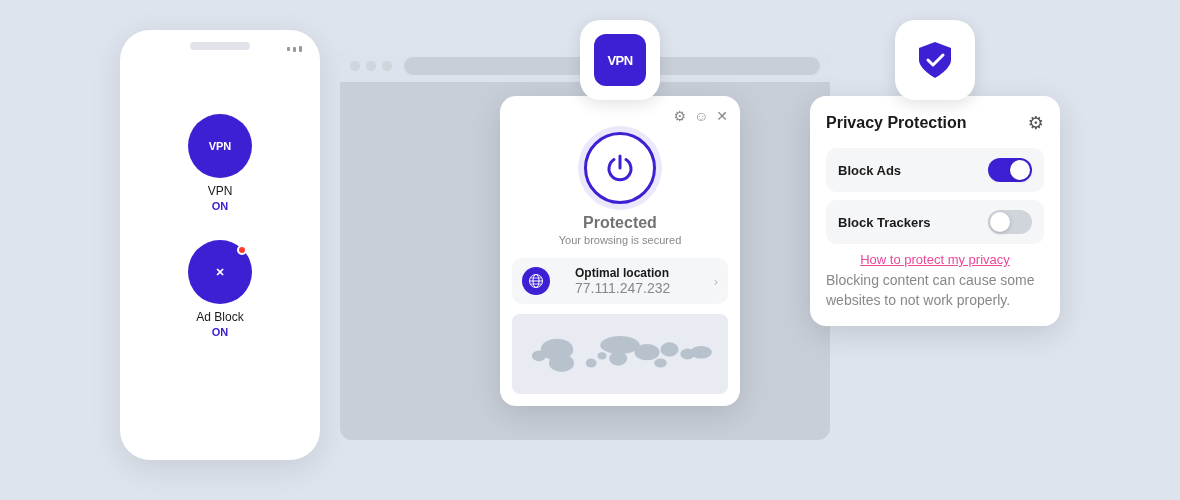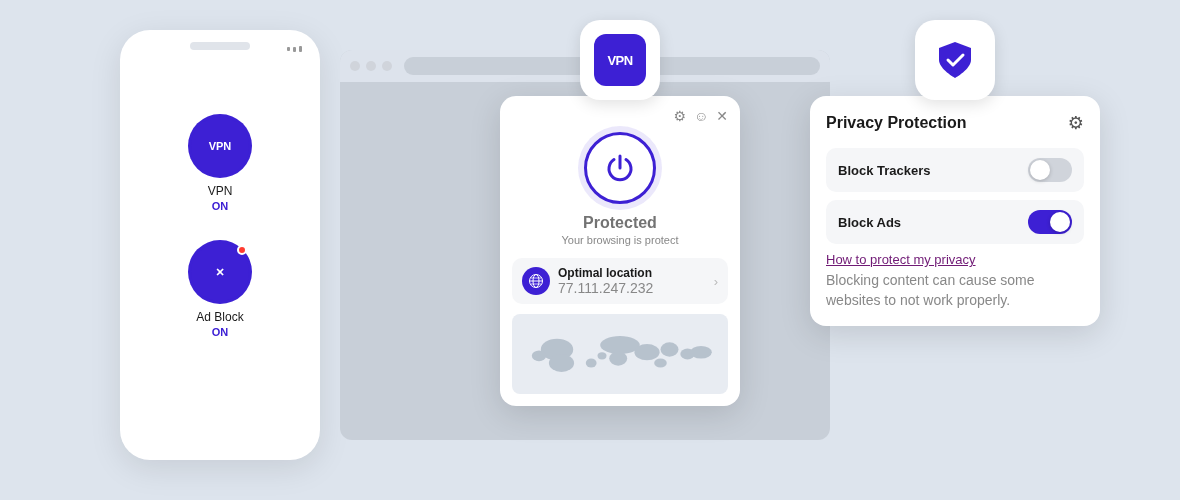--- a/index.html
+++ b/index.html
@@ -232,21 +232,21 @@
       font-size: 11px;
       color: #888;
       margin-bottom: 12px;
     }
     .location-row {
       display: flex;
       align-items: center;
       background: #f5f6f8;
       border-radius: 10px;
       padding: 8px 10px;
-      gap: 8px;
+      gap: 25px;
       margin-bottom: 10px;
     }
     .location-globe {
       width: 28px;
       height: 28px;
       border-radius: 50%;
       background: #3d20d4;
       display: flex;
       align-items: center;
       justify-content: center;
@@ -291,21 +291,21 @@
       background: white;
       border-radius: 20px;
       display: flex;
       align-items: center;
       justify-content: center;
       box-shadow: 0 4px 16px rgba(0,0,0,0.12);
       z-index: 10;
     }
 
     .privacy-popup {
-      width: 290px;
+      width: 250px;
       background: white;
       border-radius: 16px;
       box-shadow: 0 8px 32px rgba(0,0,0,0.13);
       padding: 16px;
       margin-top: -4px;
       position: relative;
     }
     .privacy-popup .popup-caret {
       left: 50%;
     }
@@ -352,25 +352,26 @@
       border-radius: 50%;
       position: absolute;
       top: 2px;
       box-shadow: 0 1px 4px rgba(0,0,0,0.2);
     }
     .toggle-switch.on .toggle-knob { right: 2px; }
     .toggle-switch.off .toggle-knob { left: 2px; }
 
     .privacy-link {
       font-size: 13px;
-      color: #701a75;
+      color: #ec4899;
       text-decoration: underline;
       margin: 8px 0 4px;
       display: block;
       cursor: pointer;
+      text-align: center;
     }
     .privacy-note {
       font-size: 14px;
       color: #888;
       line-height: 1.4;
     }
   </style>
 </head>
 <body>
 
@@ -422,21 +423,21 @@
     </div>
     <div class="power-btn-container">
       <div class="power-btn">
         <svg viewBox="0 0 32 32" fill="none" xmlns="http://www.w3.org/2000/svg">
           <path d="M16 4 L16 16" stroke="#3d20d4" stroke-width="3" stroke-linecap="round"></path>
           <path d="M10 7.5 A11 11 0 1 0 22 7.5" stroke="#3d20d4" stroke-width="3" stroke-linecap="round" fill="none"></path>
         </svg>
       </div>
     </div>
     <div class="vpn-status-title">Protected</div>
-    <div class="vpn-status-sub">Your browsing is protect</div>
+    <div class="vpn-status-sub">Your browsing is secured</div>
     <div class="location-row">
       <div class="location-globe">
         <svg viewBox="0 0 16 16" fill="white" xmlns="http://www.w3.org/2000/svg">
           <circle cx="8" cy="8" r="6.5" stroke="white" stroke-width="1" fill="none"></circle>
           <ellipse cx="8" cy="8" rx="3" ry="6.5" stroke="white" stroke-width="1" fill="none"></ellipse>
           <line x1="1.5" y1="8" x2="14.5" y2="8" stroke="white" stroke-width="1"></line>
           <line x1="2.5" y1="5" x2="13.5" y2="5" stroke="white" stroke-width="0.8"></line>
           <line x1="2.5" y1="11" x2="13.5" y2="11" stroke="white" stroke-width="0.8"></line>
         </svg>
       </div>
@@ -473,27 +474,27 @@
       <path d="M15 22 L20 27 L30 17" stroke="white" stroke-width="3" stroke-linecap="round" stroke-linejoin="round" fill="none"></path>
     </svg>
   </div>
   <div class="privacy-popup">
     <div class="popup-caret"></div>
     <div class="privacy-header">
       <span class="privacy-title">Privacy Protection</span>
       <span class="privacy-gear">⚙</span>
     </div>
     <div class="toggle-row">
+      <span class="toggle-label">Block Ads</span>
+      <div class="toggle-switch on">
+        <div class="toggle-knob"></div>
+      </div>
+    </div>
+    <div class="toggle-row">
       <span class="toggle-label">Block Trackers</span>
       <div class="toggle-switch off">
         <div class="toggle-knob"></div>
       </div>
     </div>
-    <div class="toggle-row">
-      <span class="toggle-label">Block Ads</span>
-      <div class="toggle-switch on">
-        <div class="toggle-knob"></div>
-      </div>
-    </div>
     <a class="privacy-link">How to protect my privacy</a>
     <p class="privacy-note">Blocking content can cause some websites to not work properly.</p>
   </div>
 </div>
 
 </body></html>

